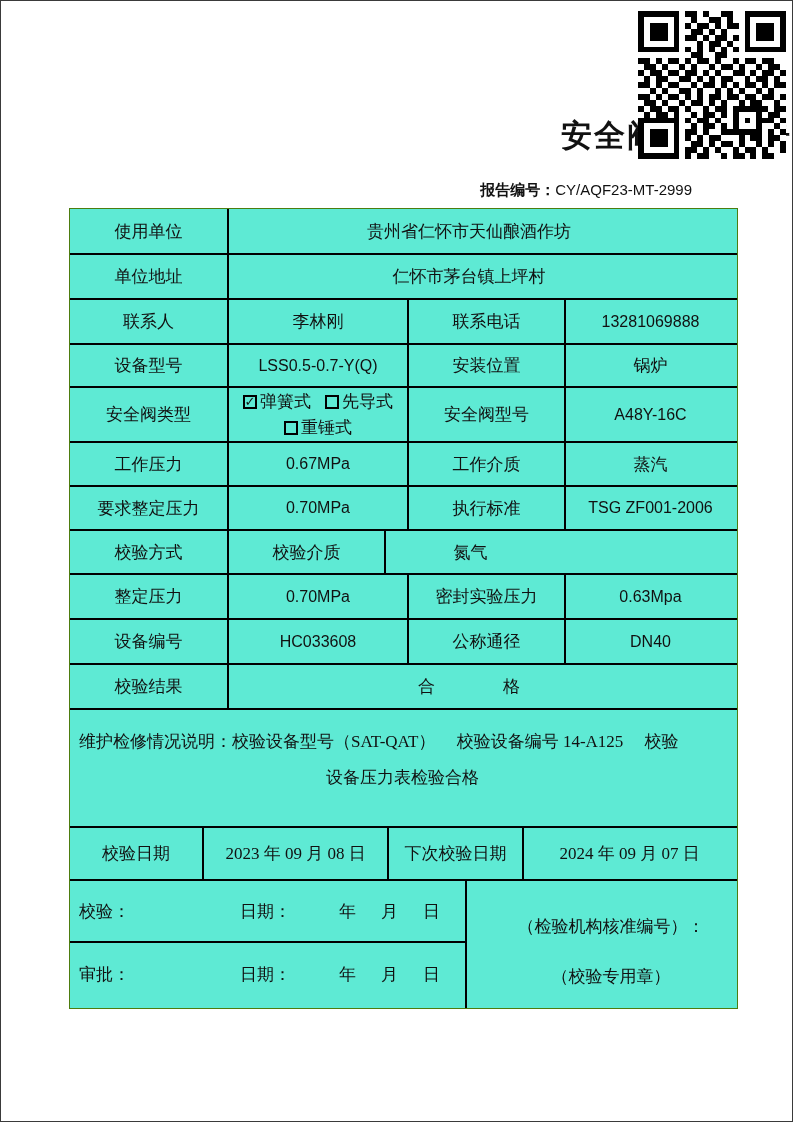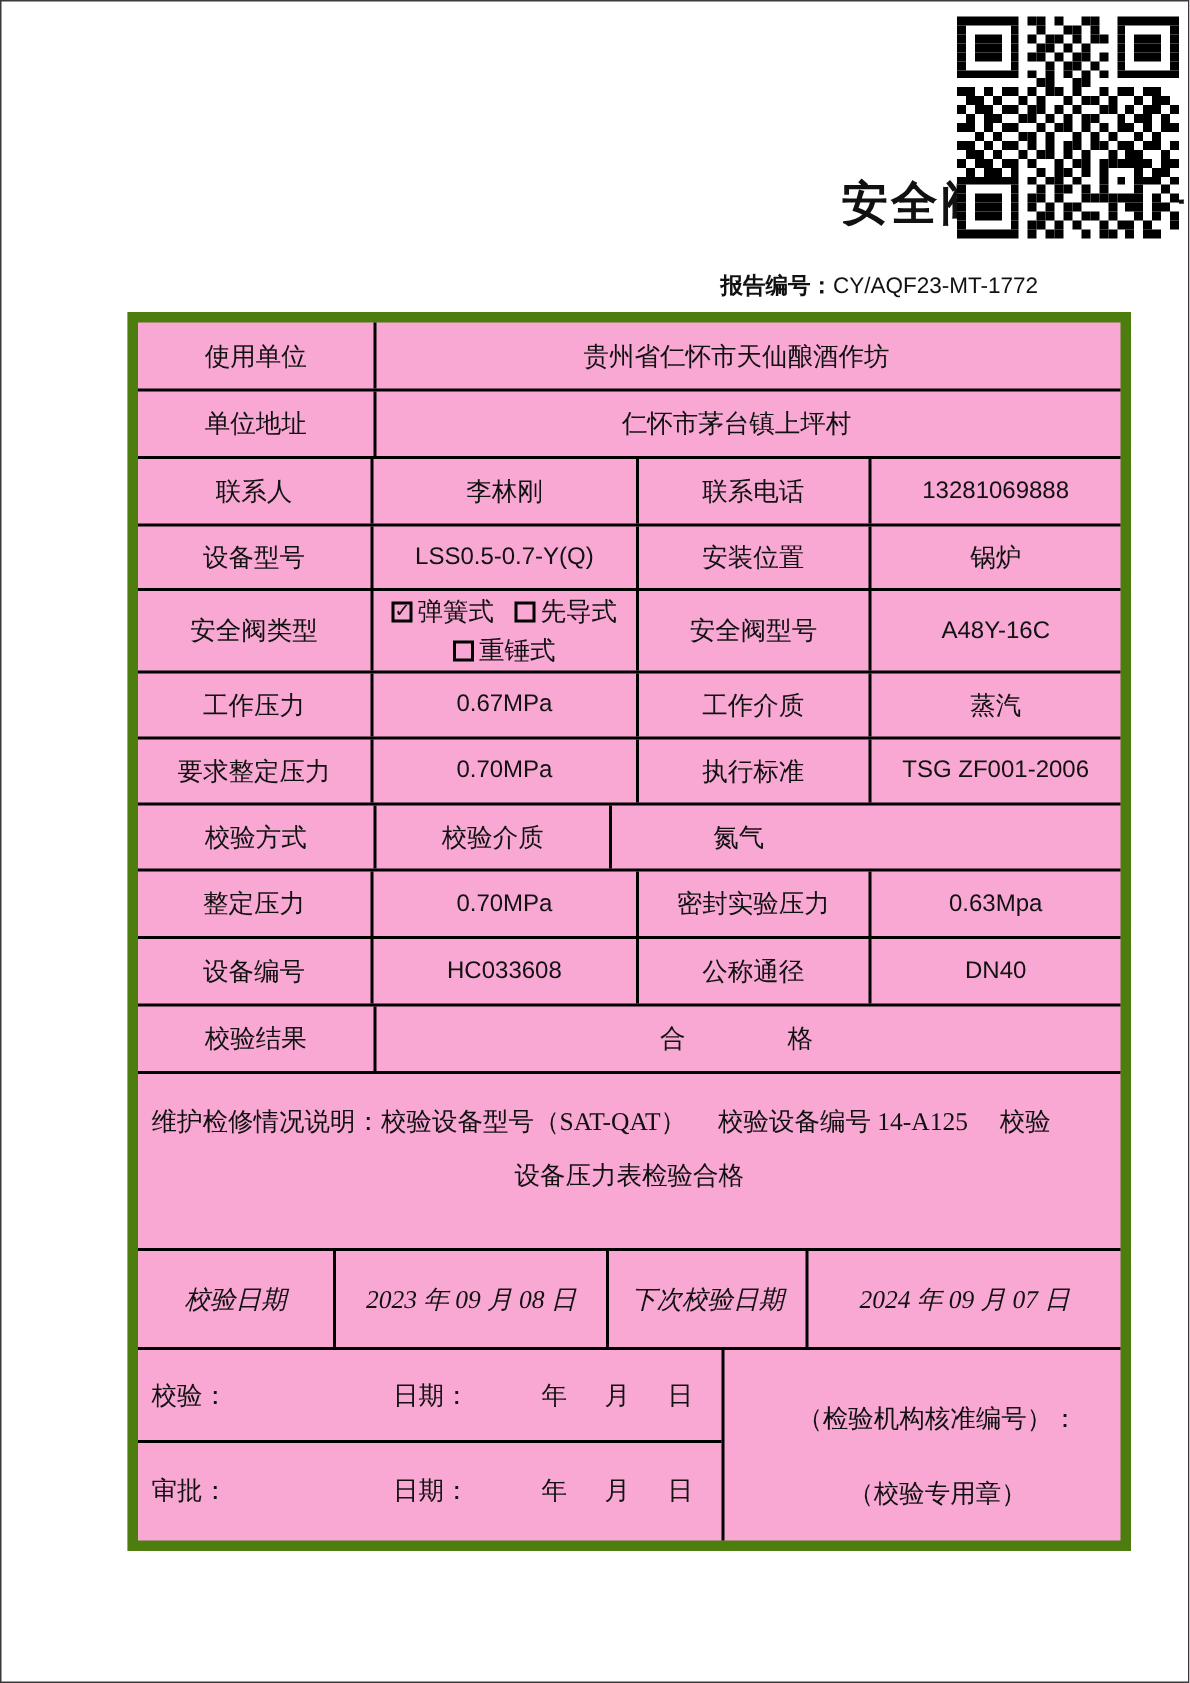--- a/index.html
+++ b/index.html
@@ -19,36 +19,36 @@
   .report-line .lbl { font-weight:bold; }
   .report-line .val { font-family:"Liberation Sans","DejaVu Sans",sans-serif; font-size:15px; }
   .qr {
     position:absolute; top:10px; left:637px; width:148px; height:148px;
     display:grid; grid-template-columns:repeat(25,1fr); grid-template-rows:repeat(25,1fr);
     background:#fff;
   }
   .qr .m { background:#000; }
   .form {
     position:absolute; top:207px; left:68px; width:669px;
-    border:7px solid #4d7c0f; background:#f9a8d4;margin-left:16px;
+    border:1px solid #4d7c0f; background:#5eead4;
   }
   .trow { display:flex; border-bottom:2px solid #000; }
   .trow.last { border-bottom:none; }
   .cell {
     display:flex; align-items:center; justify-content:center;
     border-right:2px solid #000; text-align:center; overflow:hidden;
   }
   .cell.endc { border-right:none; }
   .c1 { width:159px; } .c2 { width:180px; } .c3 { width:157px; } .c4 { width:169px; }
   .cwide { width:480px;text-align:right; }
   .d1 { width:134px; } .d2 { width:185px; } .d3 { width:135px; } .d4 { width:211px; }
   .cn { font-size:17px; }
   .en { font-family:"Liberation Sans","DejaVu Sans",sans-serif; font-size:16px; }
   .h46{height:46px;} .h45{height:45px;} .h43{height:43px;} .h55{height:55px;}
-  .h44{height:44px;} .h118{height:118px;} .h53{height:66px;font-style:italic;}
+  .h44{height:44px;} .h118{height:118px;} .h53{height:53px;}
   .vtype { flex-direction:column; justify-content:center; gap:3px; padding:2px 4px; }
   .cb-line { display:flex; align-items:center; justify-content:center; }
   .opt { display:inline-flex; align-items:center; margin:0 7px; }
   .cb-box {
     display:inline-flex; align-items:center; justify-content:center;
     width:14px; height:14px; border:2px solid #000; margin-right:3px;
     font-size:13px; line-height:13px; font-family:"DejaVu Sans",sans-serif;
   }
   .maint {
     display:block; border-right:none; text-align:left;
@@ -67,21 +67,21 @@
   }
 </style>
 </head>
 <body>
 
 <div class="page">
 
   <div class="doc-title">安全阀校验报告</div>
 
   <div class="report-line">
-    <span class="lbl">报告编号：</span><span class="val">CY/AQF23-MT-1772</span>
+    <span class="lbl">报告编号：</span><span class="val">CY/AQF23-MT-2999</span>
   </div>
 
   <div class="qr" id="qr">
       <div class="m"></div>
       <div class="m"></div>
       <div class="m"></div>
       <div class="m"></div>
       <div class="m"></div>
       <div class="m"></div>
       <div class="m"></div>

